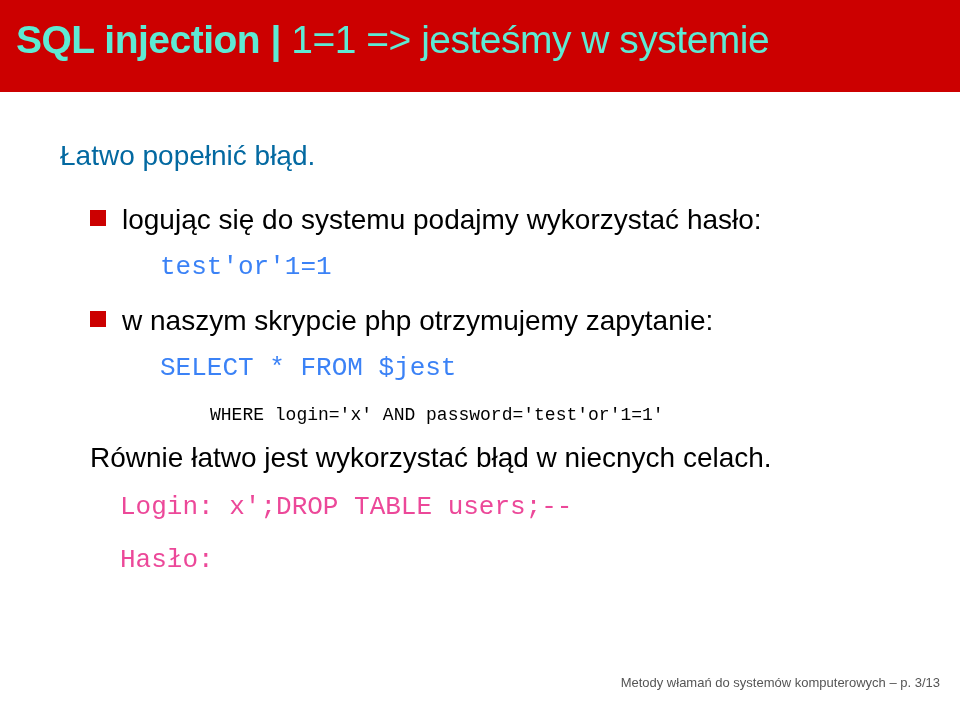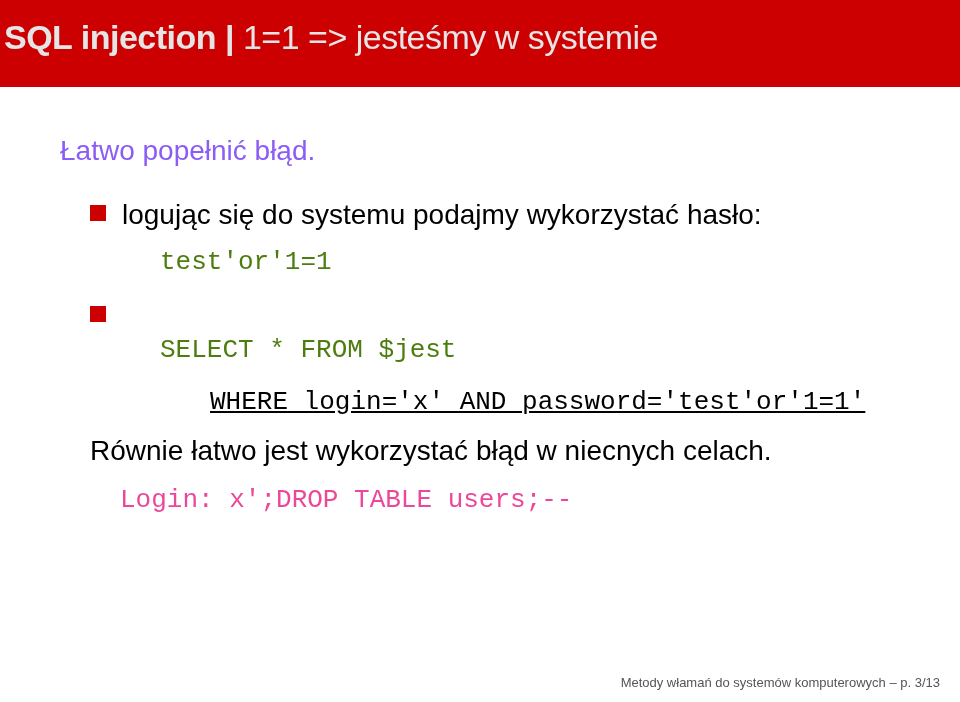--- a/index.html
+++ b/index.html
@@ -14,38 +14,38 @@
       font-family: "Helvetica", "Arial", sans-serif;
       position: relative;
       overflow: hidden;
     }
     .header {
       background: #cc0000;
       padding: 18px 0 30px 0;
       width: 100%;
     }
     .header-title {
-      color: #e5e5e5;
-      font-size: 34px;
+      color: #5eead4;
+      font-size: 39px;
       font-weight: bold;
-      padding-left: 4px;
+      padding-left: 16px;
       letter-spacing: -0.5px;
     }
     .title-main {
       font-style: normal;
     }
     .title-sub {
       font-weight: normal;
     }
     .content {
       padding: 48px 60px 0 60px;
     }
     .intro {
       font-size: 28px;
-      color: #8b5cf6;
+      color: #0369a1;
       margin-bottom: 28px;
     }
     .bullet-line {
       display: flex;
       align-items: flex-start;
       margin-bottom: 10px;
       padding-left: 30px;
     }
     .bullet-icon {
       width: 16px;
@@ -56,34 +56,33 @@
       flex-shrink: 0;
     }
     .bullet-text {
       font-size: 28px;
       color: #000;
       line-height: 1.4;
     }
     .code-line {
       font-family: "Courier New", monospace;
       font-size: 26px;
-      color: #4d7c0f;
+      color: #3b82f6;
       padding-left: 100px;
       margin-bottom: 14px;
       margin-top: 8px;
       line-height: 1.45;
     }
     .code-line-indent {
       font-family: "Courier New", monospace;
-      font-size: 26px;
+      font-size: 18px;
       color: #000;
       padding-left: 150px;
       margin-bottom: 14px;
       line-height: 1.45;
-      text-decoration: underline;
     }
     .plain-line {
       font-size: 28px;
       color: #000;
       padding-left: 30px;
       margin-bottom: 14px;
       margin-top: 6px;
     }
     .code-plain {
       font-family: "Courier New", monospace;
@@ -116,23 +115,25 @@
 
   <div class="bullet-line">
     <div class="bullet-icon"></div>
     <div class="bullet-text">logując się do systemu podajmy wykorzystać hasło:</div>
   </div>
 
   <div class="code-line">test'or'1=1</div>
 
   <div class="bullet-line">
     <div class="bullet-icon"></div>
+    <div class="bullet-text">w naszym skrypcie php otrzymujemy zapytanie:</div>
   </div>
 
   <div class="code-line">SELECT * FROM $jest</div>
   <div class="code-line-indent">WHERE login='x' AND password='test'or'1=1'</div>
 
   <div class="plain-line">Równie łatwo jest wykorzystać błąd w niecnych celach.</div>
 
   <div class="code-plain">Login: x';DROP TABLE users;--</div>
+  <div class="code-plain">Hasło:</div>
 </div>
 
 <div class="footer">Metody włamań do systemów komputerowych – p. 3/13</div>
 
 </body></html>

